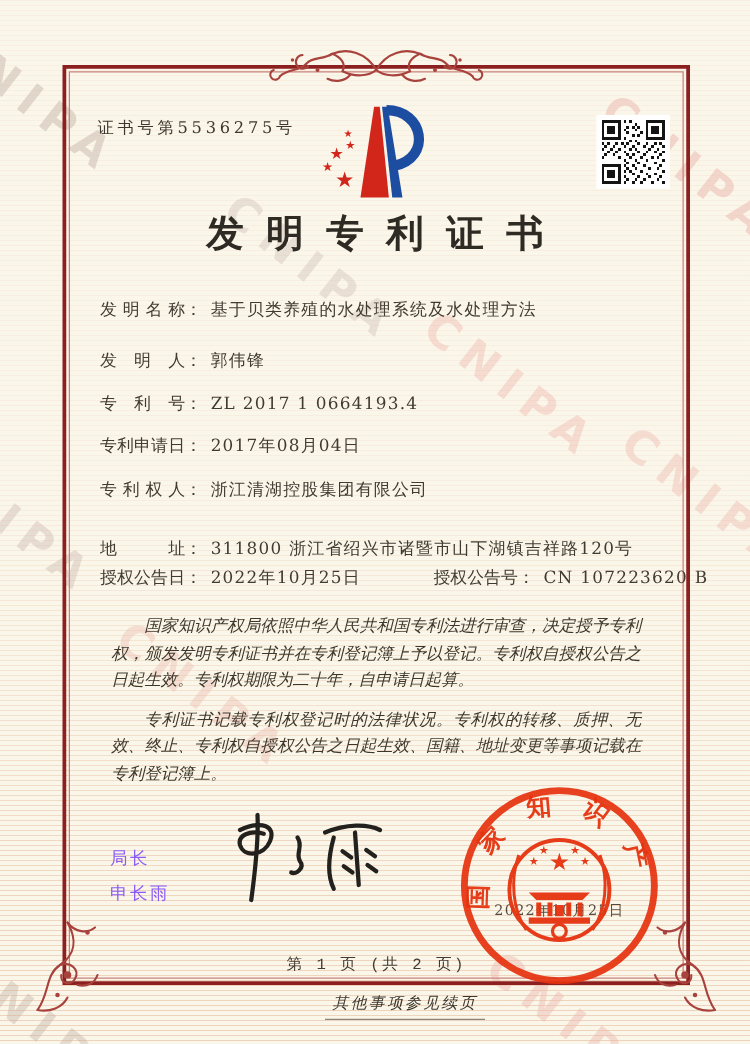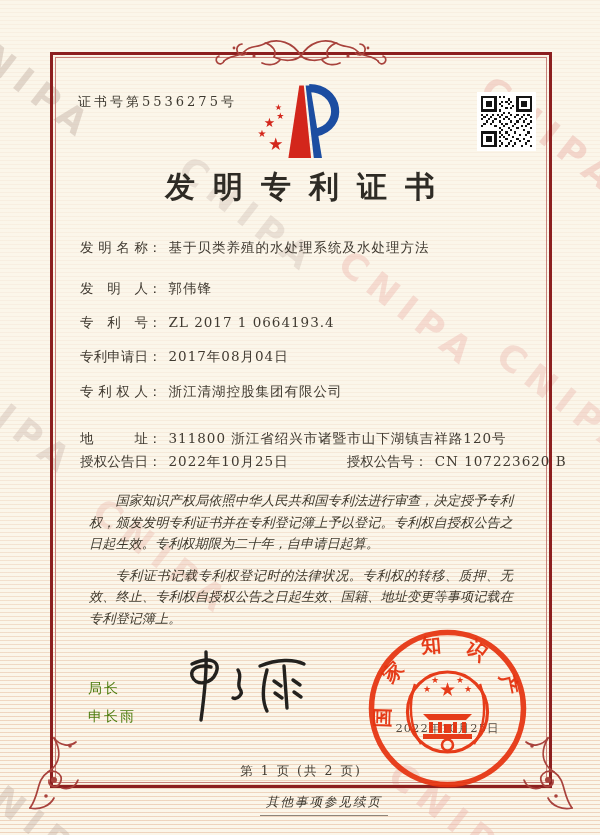--- a/index.html
+++ b/index.html
@@ -43,28 +43,28 @@
   .flabel{display:inline-block;width:68px;text-align:justify;text-align-last:justify;vertical-align:bottom;}
   .fvalue{margin-left:7px;letter-spacing:1px;}
   .grant2{margin-left:58px;}
   .paras{
     position:absolute;left:79px;top:481px;width:444px;z-index:3;
     font-size:13.2px;line-height:21.5px;font-style:italic;color:#3e382c;text-align:justify;
   }
   .paras p{margin:10px;text-indent:2em;font-family:Liberation Mono, monospace;}
   .signer{
     position:absolute;left:88px;top:674px;z-index:3;
-    font-family:Liberation Sans, sans-serif;
-    font-size:14px;color:#4d7c0f;letter-spacing:2px;line-height:28px;
+    font-family:Liberation Mono, monospace;
+    font-size:14px;color:#8b5cf6;letter-spacing:2px;line-height:28px;
   }
   .signature{position:absolute;left:176px;top:648px;width:142px;height:78px;z-index:3;}
   .seal{position:absolute;left:365px;top:626px;width:165px;height:165px;z-index:4;}
   .page-footer{
     position:absolute;left:50px;width:502px;top:763px;text-align:center;z-index:3;
-    font-size:12.5px;color:#413b31;letter-spacing:2px;
+    font-size:12.5px;color:#413b31;letter-spacing:2px;font-family:Liberation Mono, monospace;
   }
   .cont-note{
     position:absolute;left:0;right:0;top:794px;text-align:center;z-index:3;
     font-size:12.5px;font-style:italic;color:#3c362c;letter-spacing:2px;
   }
   .cont-note span{display:inline-block;border-bottom:1px solid #8d857a;padding:0 6px 4px 6px;margin-left:48px;}
   .ornament{position:absolute;z-index:4;pointer-events:none;}
 </style>
 </head>
 <body>

